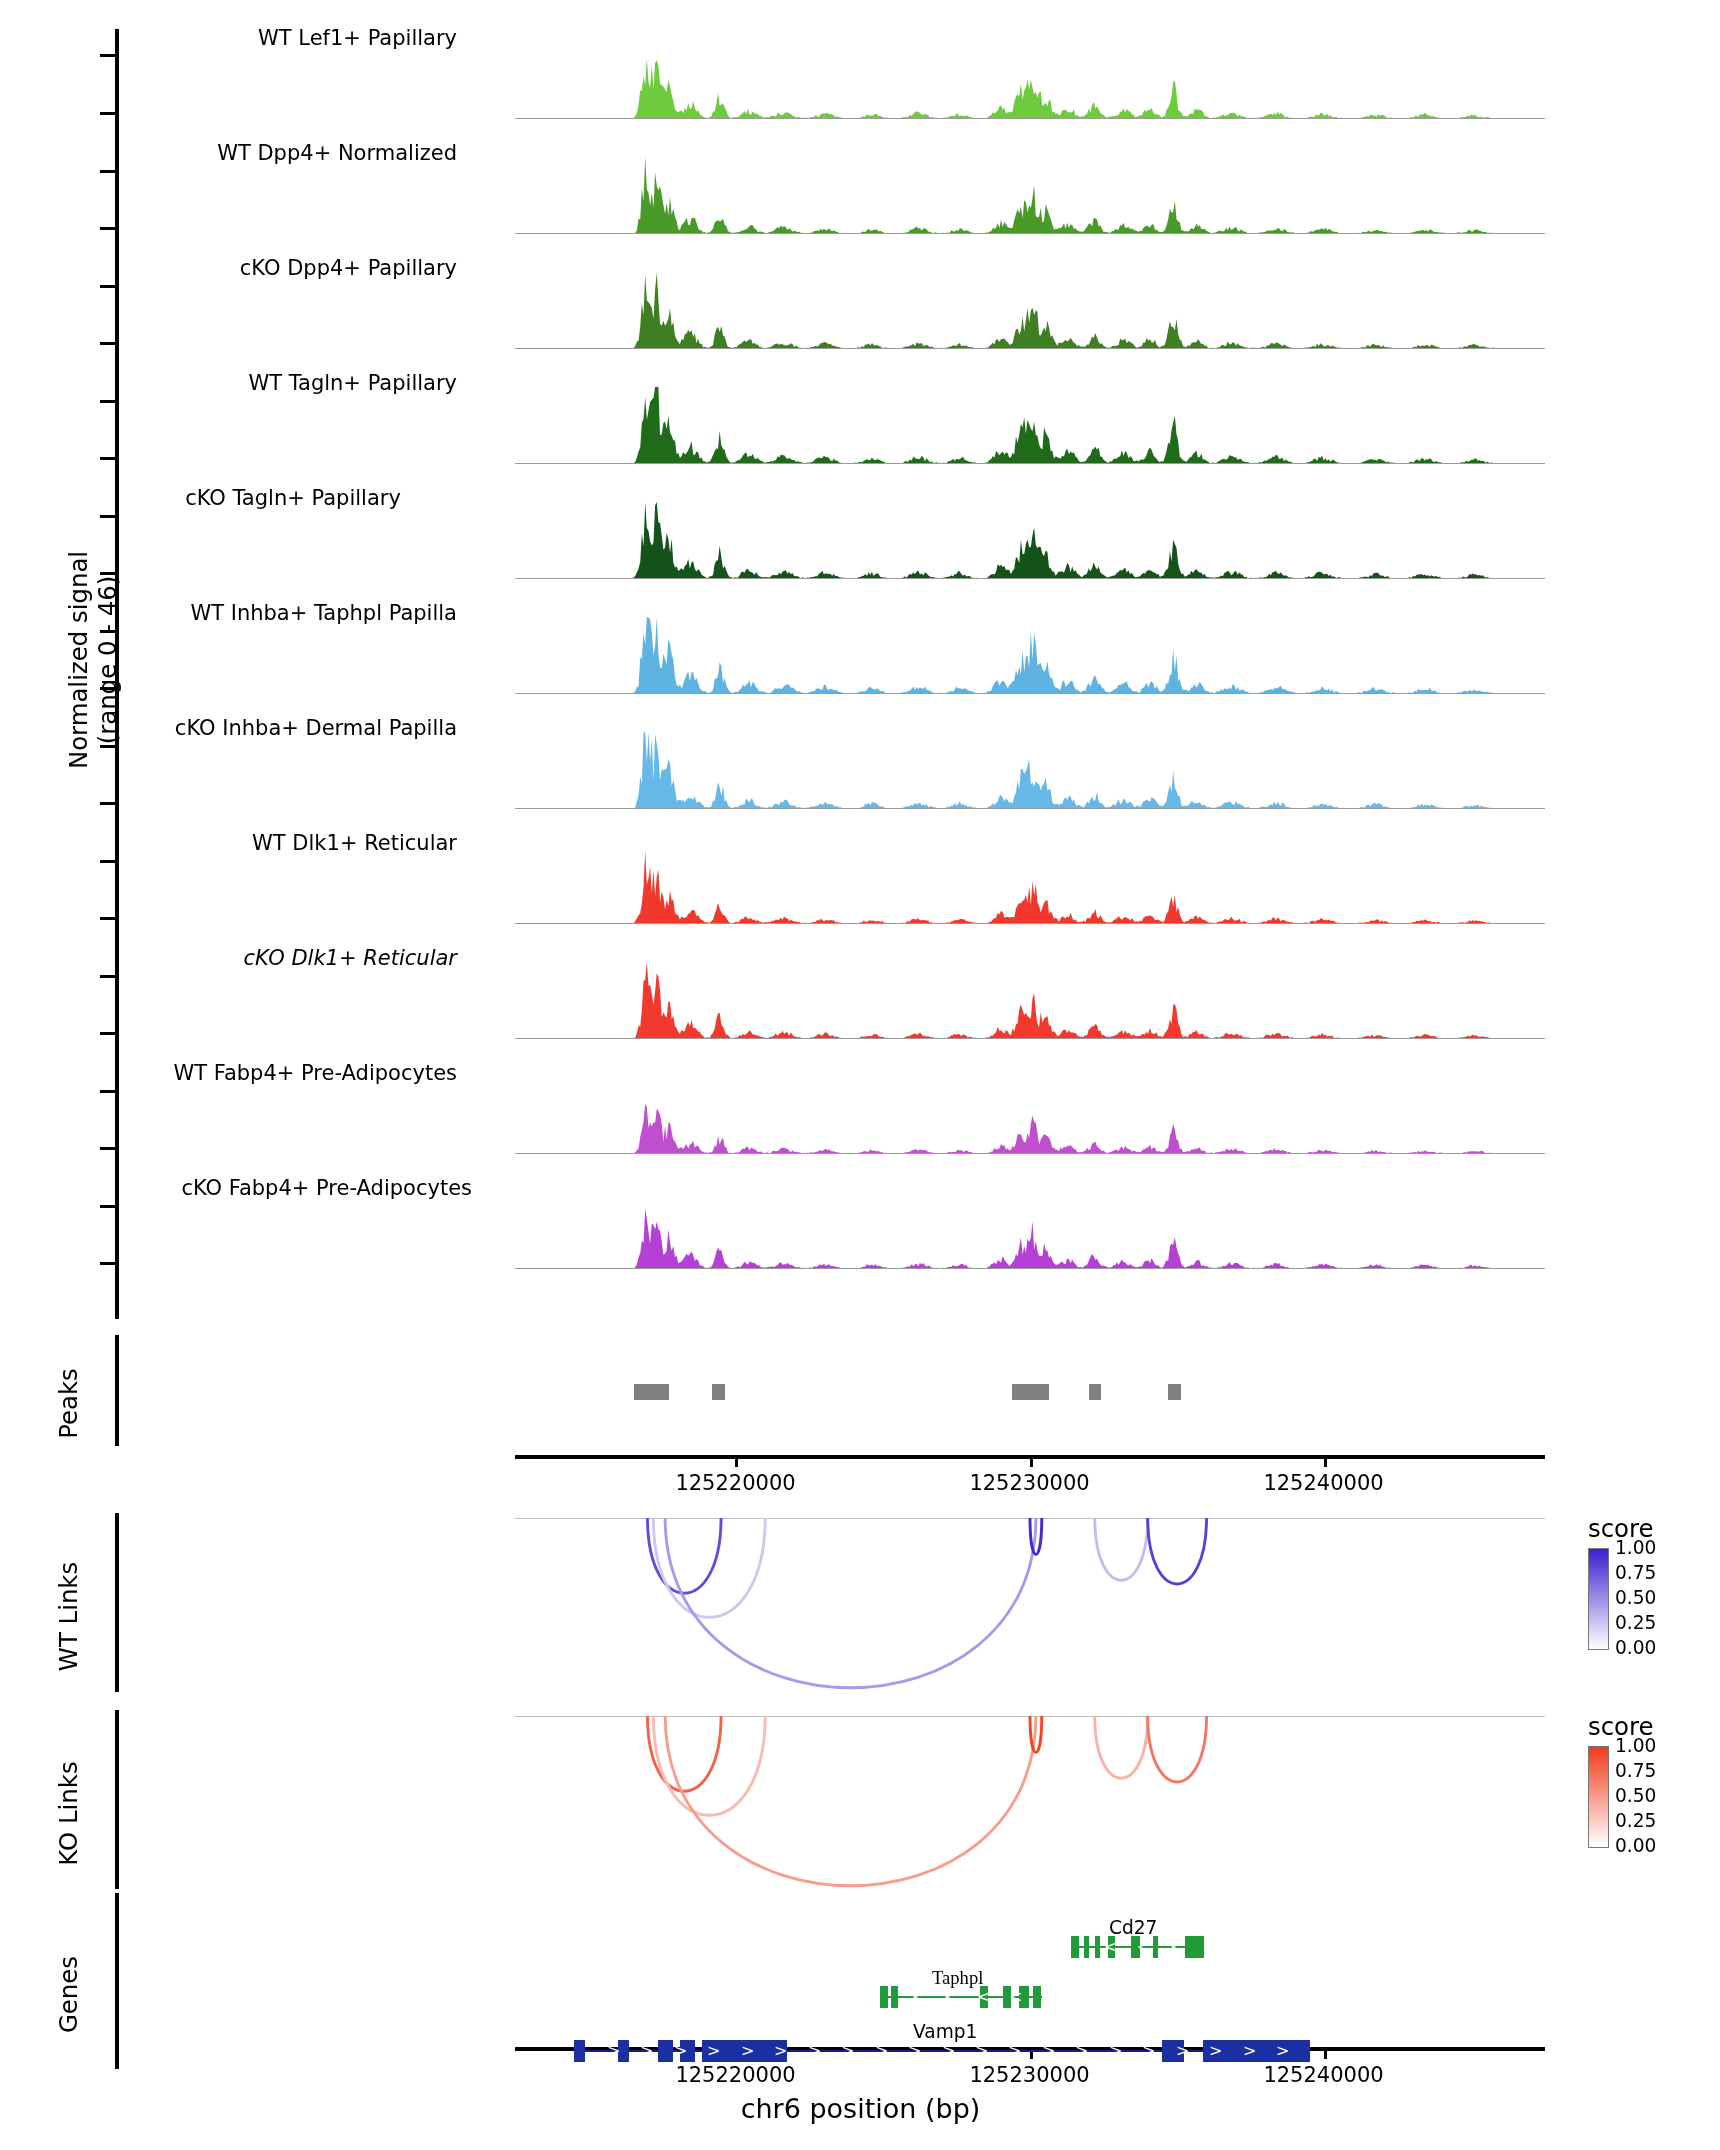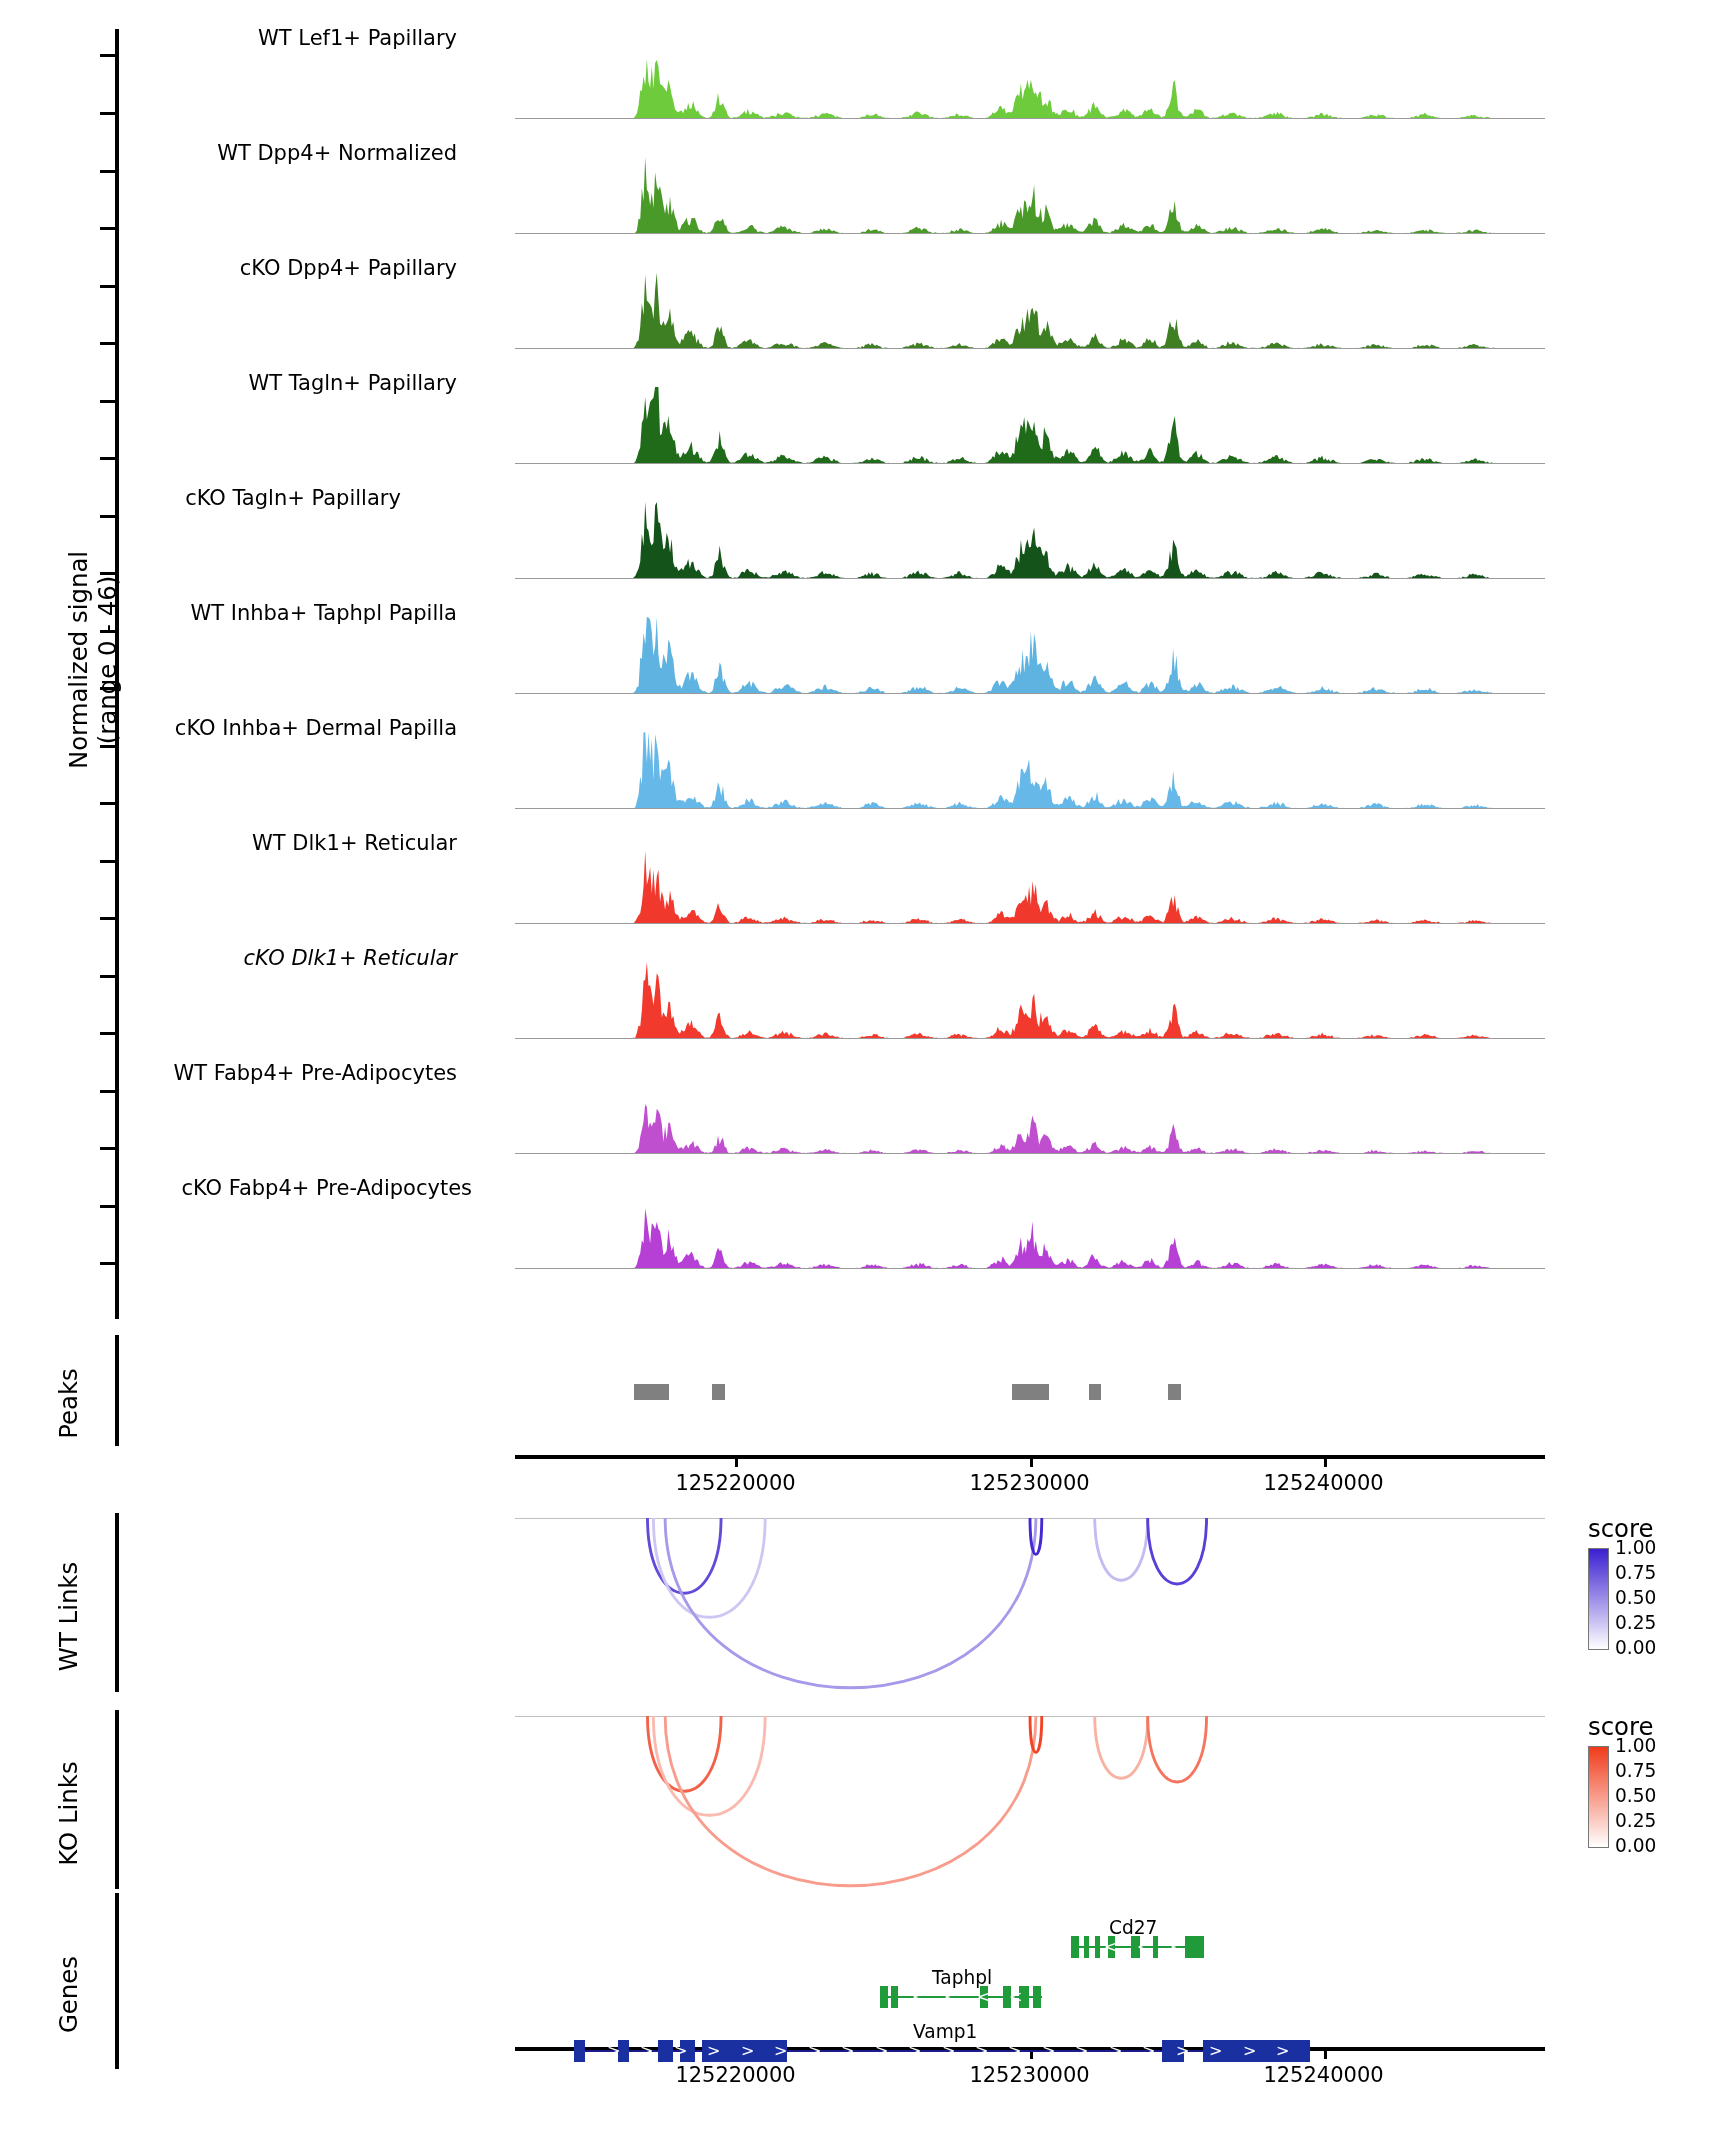--- a/index.html
+++ b/index.html
@@ -66,20 +66,21 @@
 
   <div class="axis-line" style="left:115px;top:1513px;width:3.6px;height:179px;"></div>
   <div class="vlabel" style="left:-36px;top:1602px;width:208px;transform:rotate(-90deg);">WT Links</div>
 
   <div class="axis-line" style="left:115px;top:1710px;width:3.6px;height:179px;"></div>
   <div class="vlabel" style="left:-36px;top:1799px;width:208px;transform:rotate(-90deg);">KO Links</div>
 
   <div class="axis-line" style="left:115px;top:1893px;width:3.6px;height:176px;"></div>
   <div class="vlabel" style="left:-32px;top:1980px;width:201px;transform:rotate(-90deg);">Genes</div>
 
+  <div class="axis-label-x" style="left:0;top:2093px;">chr6 position (bp)</div>
 
   <div id="dyn" style="position:absolute;inset:0;">
       <div class="cov-track" style="left:515px;top:42px;width:1030px;height:77px;">
         <svg class="cov-svg" width="1030" height="77" viewBox="0 0 1437 108">
           <path d="M0,108 L0.0,107.1 L2.3,107.4 L4.6,107.0 L7.0,107.8 L9.3,107.3 L11.6,107.6 L13.9,107.7 L16.3,107.6 L18.6,107.8 L20.9,107.1 L23.2,107.5 L25.5,107.8 L27.9,107.5 L30.2,108.0 L32.5,107.0 L34.8,106.9 L37.1,107.9 L39.5,107.3 L41.8,107.8 L44.1,107.2 L46.4,107.4 L48.8,107.2 L51.1,107.4 L53.4,106.9 L55.7,107.7 L58.0,107.1 L60.4,106.9 L62.7,107.9 L65.0,107.5 L67.3,107.6 L69.6,107.8 L72.0,106.8 L74.3,106.8 L76.6,107.8 L78.9,106.8 L81.3,107.4 L83.6,106.9 L85.9,107.8 L88.2,107.1 L90.5,107.9 L92.9,107.3 L95.2,107.1 L97.5,107.2 L99.8,108.0 L102.1,107.1 L104.5,107.9 L106.8,107.7 L109.1,107.9 L111.4,107.7 L113.8,107.1 L116.1,107.4 L118.4,107.3 L120.7,107.8 L123.0,106.7 L125.4,107.9 L127.7,107.9 L130.0,107.7 L132.3,107.2 L134.6,106.9 L137.0,107.6 L139.3,107.5 L141.6,107.9 L143.9,107.8 L146.3,106.7 L148.6,107.1 L150.9,107.3 L153.2,107.6 L155.5,107.8 L157.9,107.7 L160.2,106.7 L162.5,106.8 L164.8,103.8 L167.1,100.3 L169.5,88.4 L171.8,68.0 L174.1,68.5 L176.4,48.2 L178.8,60.7 L181.1,23.3 L183.4,56.4 L185.7,64.3 L188.0,34.0 L190.4,65.1 L192.7,29.5 L195.0,25.1 L197.3,34.0 L199.6,58.7 L202.0,60.4 L204.3,62.6 L206.6,66.3 L208.9,70.2 L211.3,53.3 L213.6,61.6 L215.9,74.1 L218.2,82.6 L220.5,93.8 L222.9,97.2 L225.2,98.5 L227.5,96.8 L229.8,96.0 L232.1,99.8 L234.5,92.6 L236.8,96.2 L239.1,85.4 L241.4,94.0 L243.8,93.0 L246.1,82.8 L248.4,92.4 L250.7,97.7 L253.0,95.8 L255.4,101.4 L257.7,103.0 L260.0,104.6 L262.3,105.4 L264.6,106.6 L267.0,106.8 L269.3,105.1 L271.6,104.0 L273.9,97.5 L276.3,97.6 L278.6,86.2 L280.9,71.3 L283.2,88.8 L285.5,88.4 L287.9,85.6 L290.2,92.0 L292.5,96.1 L294.8,102.7 L297.2,105.7 L299.5,106.9 L301.8,105.9 L304.1,105.1 L306.4,105.8 L308.8,104.9 L311.1,104.1 L313.4,101.3 L315.7,100.0 L318.0,96.5 L320.4,101.5 L322.7,93.6 L325.0,101.2 L327.3,101.7 L329.7,97.6 L332.0,99.8 L334.3,101.0 L336.6,100.6 L338.9,103.6 L341.3,104.2 L343.6,105.3 L345.9,106.5 L348.2,105.3 L350.5,105.5 L352.9,105.5 L355.2,103.5 L357.5,103.6 L359.8,103.9 L362.2,104.8 L364.5,99.1 L366.8,100.9 L369.1,102.2 L371.4,102.7 L373.8,100.0 L376.1,98.7 L378.4,99.0 L380.7,99.8 L383.0,100.9 L385.4,103.3 L387.7,103.7 L390.0,106.1 L392.3,104.8 L394.7,105.6 L397.0,106.4 L399.3,106.4 L401.6,106.2 L403.9,106.3 L406.3,106.4 L408.6,106.8 L410.9,105.2 L413.2,105.7 L415.5,105.3 L417.9,102.3 L420.2,104.6 L422.5,104.7 L424.8,101.6 L427.2,100.2 L429.5,100.4 L431.8,100.3 L434.1,99.1 L436.4,101.0 L438.8,101.0 L441.1,101.7 L443.4,103.2 L445.7,105.7 L448.0,103.9 L450.4,105.7 L452.7,105.4 L455.0,106.7 L457.3,106.5 L459.7,106.6 L462.0,107.1 L464.3,106.9 L466.6,106.8 L468.9,107.4 L471.3,106.4 L473.6,107.6 L475.9,106.8 L478.2,106.5 L480.5,106.1 L482.9,104.5 L485.2,105.0 L487.5,104.6 L489.8,101.5 L492.2,102.9 L494.5,103.4 L496.8,103.1 L499.1,102.8 L501.4,100.6 L503.8,101.1 L506.1,104.1 L508.4,103.4 L510.7,105.3 L513.0,105.4 L515.4,106.2 L517.7,106.1 L520.0,106.4 L522.3,106.6 L524.7,107.0 L527.0,106.8 L529.3,107.0 L531.6,107.1 L533.9,106.9 L536.3,106.6 L538.6,106.3 L540.9,105.3 L543.2,105.5 L545.5,104.9 L547.9,105.2 L550.2,102.0 L552.5,103.8 L554.8,100.8 L557.2,98.4 L559.5,97.3 L561.8,98.1 L564.1,99.3 L566.4,101.9 L568.8,102.0 L571.1,100.7 L573.4,101.9 L575.7,102.4 L578.1,105.8 L580.4,105.3 L582.7,105.7 L585.0,106.5 L587.3,105.8 L589.7,107.4 L592.0,106.7 L594.3,106.7 L596.6,106.4 L598.9,106.2 L601.3,105.6 L603.6,105.9 L605.9,104.3 L608.2,103.7 L610.6,103.4 L612.9,104.1 L615.2,99.8 L617.5,101.6 L619.8,104.0 L622.2,102.9 L624.5,104.2 L626.8,103.3 L629.1,103.3 L631.4,103.3 L633.8,105.1 L636.1,105.6 L638.4,106.3 L640.7,106.5 L643.1,106.6 L645.4,107.4 L647.7,107.0 L650.0,107.3 L652.3,107.0 L654.7,106.8 L657.0,106.1 L659.3,105.8 L661.6,103.7 L663.9,102.7 L666.3,98.5 L668.6,100.2 L670.9,98.3 L673.2,96.4 L675.6,90.2 L677.9,89.5 L680.2,95.2 L682.5,92.3 L684.8,100.4 L687.2,98.5 L689.5,98.2 L691.8,98.8 L694.1,97.2 L696.4,84.9 L698.8,76.3 L701.1,73.4 L703.4,76.5 L705.7,58.1 L708.1,80.6 L710.4,68.4 L712.7,63.8 L715.0,52.7 L717.3,66.2 L719.7,52.8 L722.0,64.2 L724.3,73.0 L726.6,70.5 L728.9,78.0 L731.3,70.4 L733.6,69.5 L735.9,89.7 L738.2,88.1 L740.6,85.3 L742.9,90.6 L745.2,80.9 L747.5,83.0 L749.8,98.9 L752.2,97.6 L754.5,101.1 L756.8,99.6 L759.1,102.9 L761.4,101.8 L763.8,95.7 L766.1,95.8 L768.4,94.7 L770.7,97.6 L773.1,98.6 L775.4,99.0 L777.7,98.7 L780.0,94.4 L782.3,104.1 L784.7,102.1 L787.0,105.0 L789.3,105.0 L791.6,104.0 L793.9,104.6 L796.3,102.0 L798.6,100.6 L800.9,93.2 L803.2,99.6 L805.6,87.9 L807.9,84.0 L810.2,93.1 L812.5,90.2 L814.8,94.7 L817.2,99.4 L819.5,101.7 L821.8,101.8 L824.1,104.9 L826.4,106.1 L828.8,105.0 L831.1,105.0 L833.4,104.2 L835.7,104.1 L838.1,103.5 L840.4,103.1 L842.7,102.4 L845.0,97.7 L847.3,97.4 L849.7,93.4 L852.0,98.8 L854.3,93.9 L856.6,96.7 L858.9,97.5 L861.3,101.2 L863.6,101.7 L865.9,105.2 L868.2,104.4 L870.6,104.1 L872.9,102.5 L875.2,103.0 L877.5,98.4 L879.8,95.2 L882.2,97.7 L884.5,94.7 L886.8,95.4 L889.1,92.6 L891.5,99.5 L893.8,100.9 L896.1,101.8 L898.4,101.5 L900.7,103.3 L903.1,105.8 L905.4,104.0 L907.7,104.1 L910.0,95.1 L912.3,92.2 L914.7,86.6 L917.0,76.8 L919.3,56.7 L921.6,53.6 L924.0,72.1 L926.3,95.7 L928.6,97.3 L930.9,99.2 L933.2,103.8 L935.6,104.1 L937.9,104.4 L940.2,103.8 L942.5,100.6 L944.8,100.3 L947.2,100.9 L949.5,93.6 L951.8,95.0 L954.1,94.6 L956.5,95.0 L958.8,95.7 L961.1,97.9 L963.4,103.9 L965.7,104.3 L968.1,104.8 L970.4,106.7 L972.7,106.7 L975.0,106.0 L977.3,106.2 L979.7,106.0 L982.0,105.6 L984.3,104.1 L986.6,104.1 L989.0,101.5 L991.3,104.2 L993.6,102.9 L995.9,102.9 L998.2,99.9 L1000.6,99.5 L1002.9,99.1 L1005.2,99.2 L1007.5,101.5 L1009.8,104.2 L1012.2,101.9 L1014.5,103.9 L1016.8,104.5 L1019.1,104.6 L1021.5,105.8 L1023.8,106.8 L1026.1,106.1 L1028.4,106.4 L1030.7,107.0 L1033.1,106.1 L1035.4,106.4 L1037.7,107.0 L1040.0,105.4 L1042.3,105.4 L1044.7,105.4 L1047.0,103.9 L1049.3,103.3 L1051.6,102.2 L1054.0,101.5 L1056.3,100.3 L1058.6,102.9 L1060.9,98.8 L1063.2,102.6 L1065.6,97.9 L1067.9,101.6 L1070.2,99.3 L1072.5,101.4 L1074.8,103.9 L1077.2,105.8 L1079.5,104.2 L1081.8,106.6 L1084.1,105.5 L1086.5,106.6 L1088.8,107.1 L1091.1,107.0 L1093.4,106.3 L1095.7,107.3 L1098.1,106.7 L1100.4,106.5 L1102.7,107.4 L1105.0,107.3 L1107.3,106.3 L1109.7,105.0 L1112.0,104.8 L1114.3,104.4 L1116.6,105.8 L1119.0,102.9 L1121.3,101.9 L1123.6,103.1 L1125.9,99.7 L1128.2,99.3 L1130.6,103.5 L1132.9,102.6 L1135.2,100.6 L1137.5,104.4 L1139.8,102.3 L1142.2,105.6 L1144.5,105.2 L1146.8,105.3 L1149.1,105.7 L1151.5,106.9 L1153.8,105.9 L1156.1,106.7 L1158.4,106.6 L1160.7,107.6 L1163.1,107.1 L1165.4,106.9 L1167.7,106.7 L1170.0,106.9 L1172.4,107.7 L1174.7,106.6 L1177.0,106.7 L1179.3,106.5 L1181.6,106.5 L1184.0,105.8 L1186.3,105.2 L1188.6,104.7 L1190.9,103.8 L1193.2,105.0 L1195.6,101.9 L1197.9,102.3 L1200.2,103.0 L1202.5,103.6 L1204.9,104.5 L1207.2,101.5 L1209.5,103.0 L1211.8,102.4 L1214.1,102.3 L1216.5,103.9 L1218.8,106.1 L1221.1,106.4 L1223.4,106.1 L1225.7,106.3 L1228.1,106.3 L1230.4,107.2 L1232.7,106.5 L1235.0,107.6 L1237.4,107.3 L1239.7,107.6 L1242.0,107.0 L1244.3,106.6 L1246.6,106.8 L1249.0,106.6 L1251.3,106.7 L1253.6,104.9 L1255.9,106.2 L1258.2,104.2 L1260.6,103.3 L1262.9,105.2 L1265.2,102.1 L1267.5,101.2 L1269.9,101.7 L1272.2,99.4 L1274.5,101.2 L1276.8,103.0 L1279.1,103.2 L1281.5,104.2 L1283.8,103.7 L1286.1,105.2 L1288.4,105.7 L1290.7,106.0 L1293.1,106.2 L1295.4,106.5 L1297.7,107.2 L1300.0,107.4 L1302.4,106.7 L1304.7,107.5 L1307.0,106.9 L1309.3,107.4 L1311.6,107.0 L1314.0,106.7 L1316.3,107.0 L1318.6,106.1 L1320.9,106.9 L1323.2,105.3 L1325.6,105.6 L1327.9,105.3 L1330.2,105.0 L1332.5,103.2 L1334.9,104.4 L1337.2,102.0 L1339.5,103.0 L1341.8,101.9 L1344.1,103.7 L1346.5,104.8 L1348.8,105.6 L1351.1,104.5 L1353.4,105.8 L1355.7,106.2 L1358.1,105.3 L1360.4,105.2 L1362.7,105.6 L1365.0,107.3 L1367.4,107.1 L1369.7,106.6 L1372.0,107.6 L1374.3,107.2 L1376.6,106.7 L1379.0,107.4 L1381.3,107.0 L1383.6,107.2 L1385.9,107.1 L1388.2,107.2 L1390.6,107.7 L1392.9,107.0 L1395.2,107.6 L1397.5,106.9 L1399.9,106.8 L1402.2,107.0 L1404.5,107.3 L1406.8,107.8 L1409.1,107.1 L1411.5,107.9 L1413.8,107.2 L1416.1,107.1 L1418.4,107.8 L1420.7,106.9 L1423.1,107.3 L1425.4,107.6 L1427.7,107.4 L1430.0,107.9 L1432.4,107.2 L1434.7,107.3 L1437.0,108.0 L1437,108 Z" fill="#6ecb3c"></path>
         </svg>
         <div class="cov-base"></div>
       </div>
       <div class="track-label" style="left:129px;top:26px;width:328px;">WT Lef1+ Papillary</div>
       <div class="tick" style="left:100px;top:54px;width:18px;height:2.9px;"></div>
@@ -248,21 +249,21 @@
       <div class="gene-exon green" style="left:1019px;top:1986px;width:9.7px;height:21.5px;"></div>
       <div class="gene-exon green" style="left:1033px;top:1986px;width:8px;height:21.5px;"></div>
       <div style="position:absolute;left:912px;top:1989px;font-size:16px;line-height:16px;color:#ffffff;">&lt;</div>
       <div style="position:absolute;left:912px;top:1989px;font-size:16px;line-height:16px;color:#1f9b3a;z-index:-1;">&lt;</div>
       <div style="position:absolute;left:944px;top:1989px;font-size:16px;line-height:16px;color:#ffffff;">&lt;</div>
       <div style="position:absolute;left:944px;top:1989px;font-size:16px;line-height:16px;color:#1f9b3a;z-index:-1;">&lt;</div>
       <div style="position:absolute;left:977px;top:1989px;font-size:16px;line-height:16px;color:#ffffff;">&lt;</div>
       <div style="position:absolute;left:977px;top:1989px;font-size:16px;line-height:16px;color:#1f9b3a;z-index:-1;">&lt;</div>
       <div style="position:absolute;left:1009px;top:1989px;font-size:16px;line-height:16px;color:#ffffff;">&lt;</div>
       <div style="position:absolute;left:1009px;top:1989px;font-size:16px;line-height:16px;color:#1f9b3a;z-index:-1;">&lt;</div>
-      <div class="gene-name" style="left:932px;top:1967px;">Taphpl</div>
+      <div class="gene-name" style="left:932px;top:1967px;font-family:Liberation Serif, serif;">Taphpl</div>
       <div class="gene-line" style="left:574px;top:2050px;width:736px;"></div>
       <div class="gene-exon" style="left:574px;top:2040px;width:11px;height:21.5px;"></div>
       <div class="gene-exon" style="left:618px;top:2040px;width:11px;height:21.5px;"></div>
       <div class="gene-exon" style="left:658px;top:2040px;width:14.7px;height:21.5px;"></div>
       <div class="gene-exon" style="left:680px;top:2040px;width:14.7px;height:21.5px;"></div>
       <div class="gene-exon" style="left:702px;top:2040px;width:85px;height:21.5px;"></div>
       <div class="gene-exon" style="left:1162px;top:2040px;width:22px;height:21.5px;"></div>
       <div class="gene-exon" style="left:1203px;top:2040px;width:107px;height:21.5px;"></div>
       <div style="position:absolute;left:607px;top:2043px;font-size:16px;line-height:16px;color:#ffffff;">&gt;</div>
       <div style="position:absolute;left:607px;top:2043px;font-size:16px;line-height:16px;color:#1a2fa0;z-index:-1;">&gt;</div>

